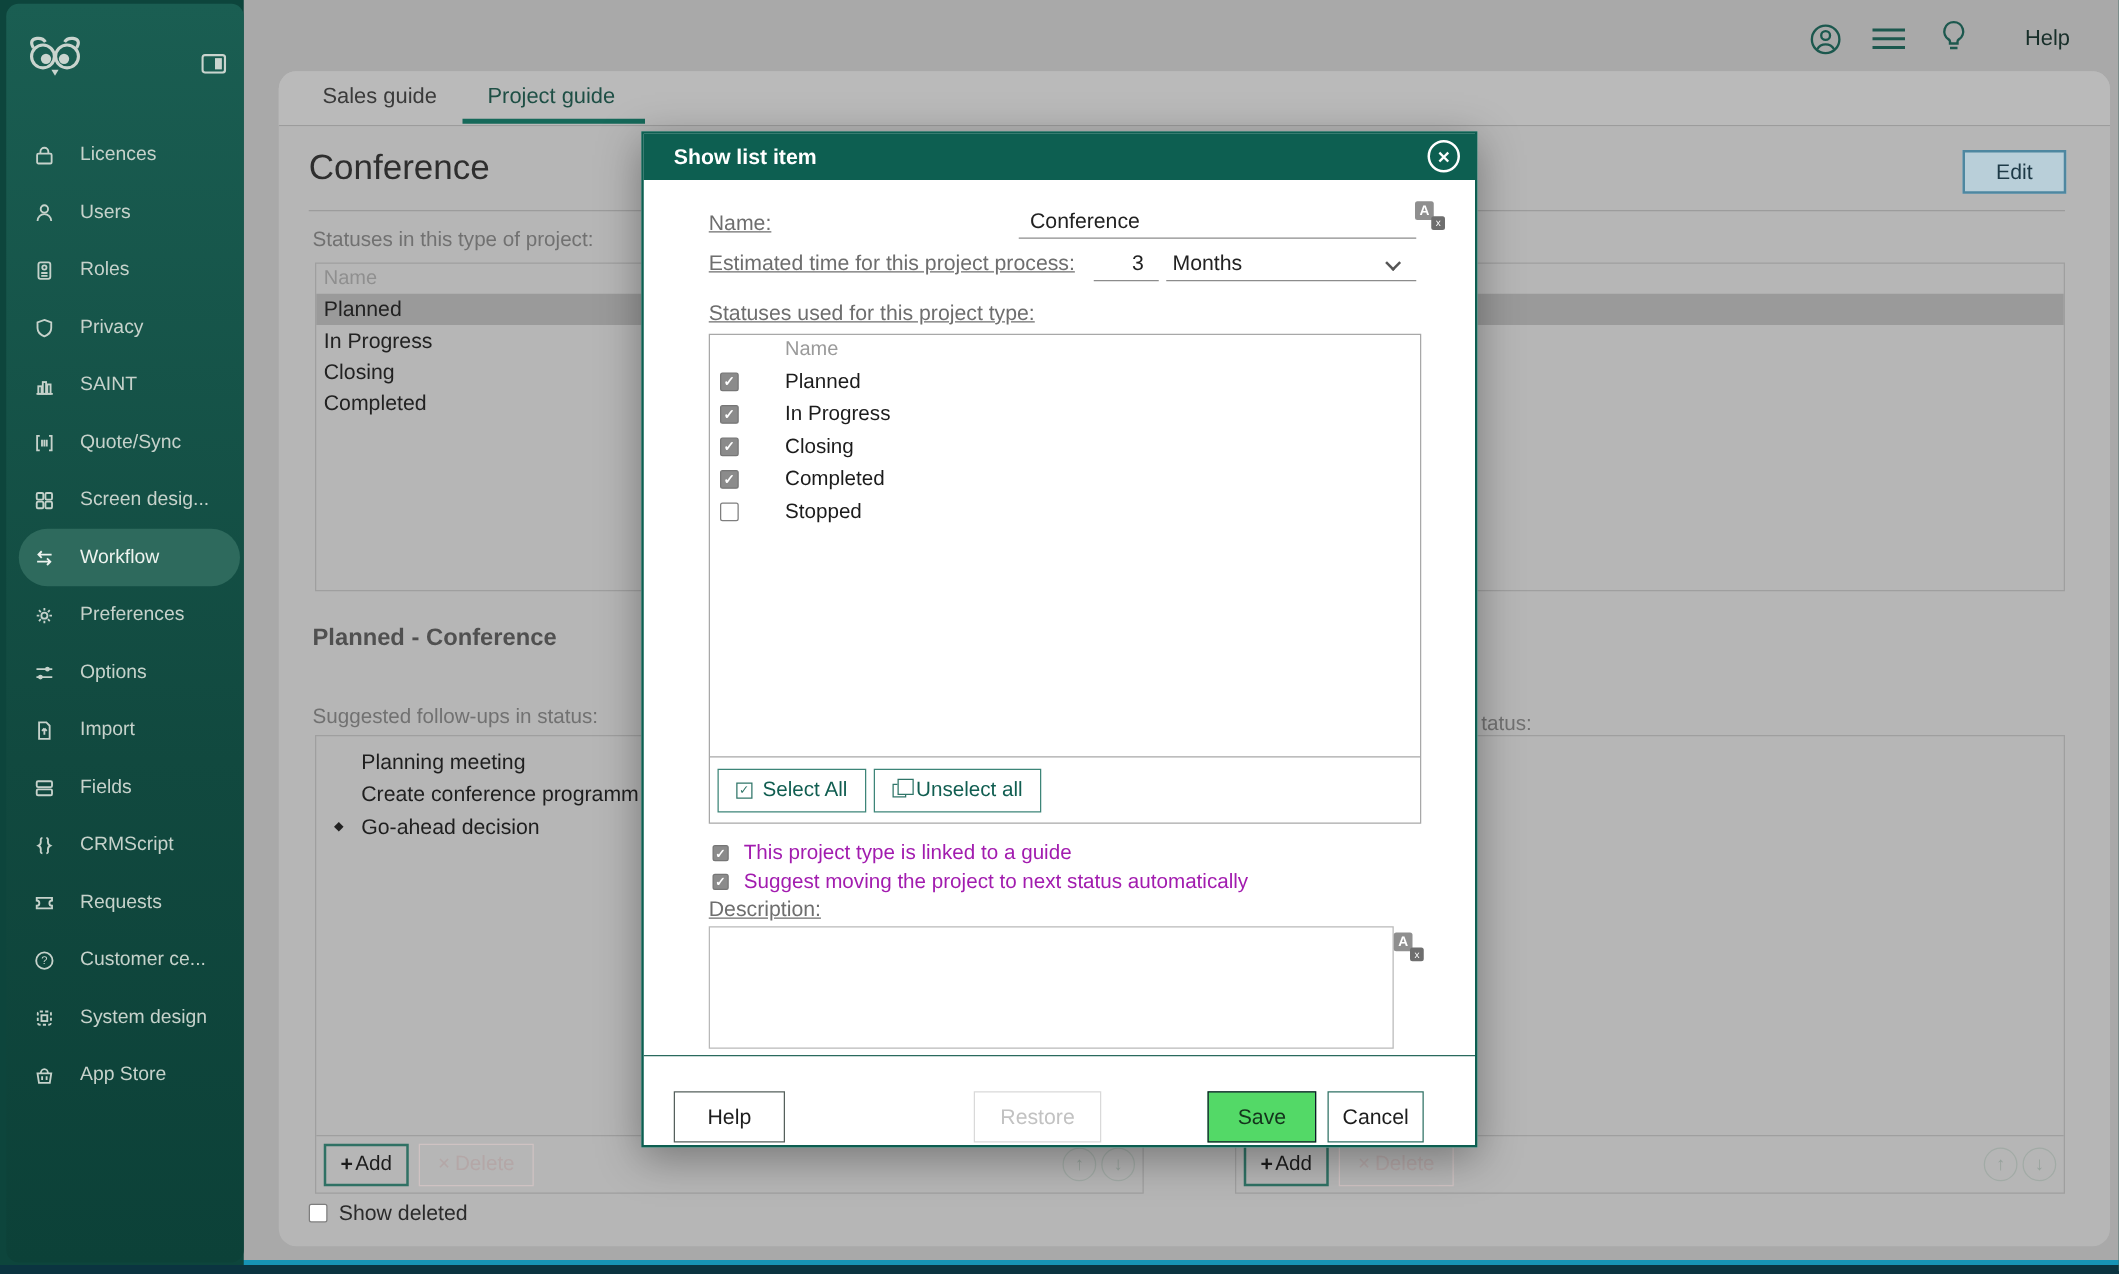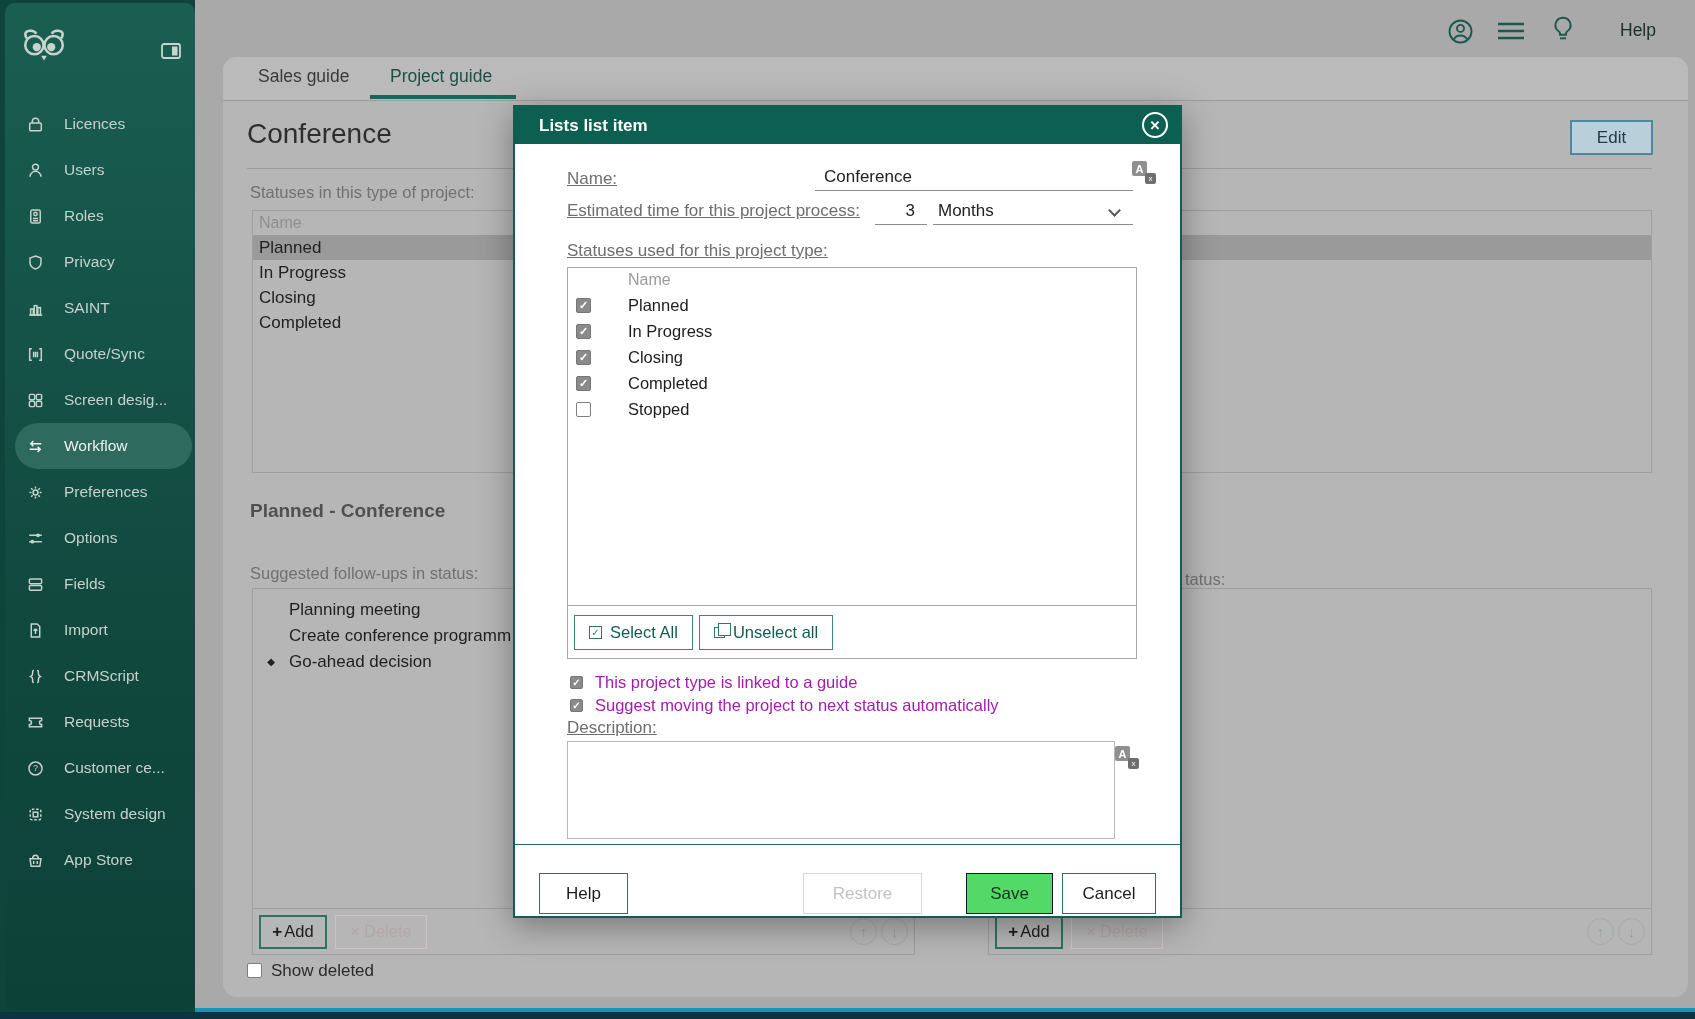--- a/index.html
+++ b/index.html
@@ -108,23 +108,23 @@
   .ico-unsel { position:relative; width:11px; height:11px; border:1.5px solid #2f7568; background:#fff; }
   .ico-unsel::after { content:""; position:absolute; left:3px; top:-5px; width:11px; height:11px;
     border:1.5px solid #2f7568; background:#fff; }
 
   .m-opt-label { position:absolute; font-size:16.5px; color:#a21caf;text-align:right; }
   #m-desc-area { position:absolute; left:52px; top:634px; width:548px; height:98px; border:1px solid #b9b9b9;
     background:#fff; resize:none; font-family:"Liberation Sans", sans-serif; font-size:15px; }
   #m-footer-sep { position:absolute; left:0; right:0; top:737px; height:1px; background:#2a6a5e; }
   .m-btn { position:absolute; top:766px; height:41px; font-size:17px; display:flex; align-items:center; justify-content:center; background:#fff; }
   #btn-help { left:24px; width:89px; border:1.6px solid #55605c; color:#1d1d1d; }
-  #btn-restore { left:288px; width:119px; border:1.4px solid #d9d9d9; color:#c2c2c2;text-align:center; }
+  #btn-restore { left:264px; width:102px; border:1.4px solid #d9d9d9; color:#c2c2c2;text-align:center; }
   #btn-save { left:451px; width:87px; border:1px solid #0f172a; background:#53d967; color:#14331c; }
-  #btn-cancel { left:547px; width:94px; border:1.6px solid #2f7164; color:#1d1d1d; }
+  #btn-cancel { left:547px; width:77px; border:1.6px solid #2f7164; color:#1d1d1d; }
 </style>
 </head>
 <body>
 
 <div id="app">
 
   <div id="main-bg"></div>
   <div id="card"></div>
   <div id="tab-strip"></div>
   <div id="bottom-accent"></div>
@@ -242,34 +242,34 @@
               <path d="M3 6h12M3 12h12"></path>
               <circle cx="11.3" cy="6" r="1.8" fill="currentColor" stroke="none"></circle>
               <circle cx="6" cy="12" r="1.8" fill="currentColor" stroke="none"></circle>
             </svg>
           </span>
           <span class="side-label">Options</span>
         </div>
         <div class="side-item">
           <span class="side-icon">
             <svg width="19" height="19" viewBox="0 0 18 18" fill="none" stroke="currentColor" stroke-width="1.4">
+              <path d="M5 2.8h5.5l2.5 2.5v9.9H5z"></path>
+              <path d="M9 12.2V7.4M9 7.4L7.2 9.2M9 7.4l1.8 1.8"></path>
+            </svg>
+          </span>
+          <span class="side-label">Import</span>
+        </div>
+        <div class="side-item">
+          <span class="side-icon">
+            <svg width="19" height="19" viewBox="0 0 18 18" fill="none" stroke="currentColor" stroke-width="1.4">
               <rect x="3.2" y="3.8" width="11.6" height="4.4" rx="1"></rect>
               <rect x="3.2" y="10" width="11.6" height="4.4" rx="1"></rect>
             </svg>
           </span>
           <span class="side-label">Fields</span>
-        </div>
-        <div class="side-item">
-          <span class="side-icon">
-            <svg width="19" height="19" viewBox="0 0 18 18" fill="none" stroke="currentColor" stroke-width="1.4">
-              <path d="M5 2.8h5.5l2.5 2.5v9.9H5z"></path>
-              <path d="M9 12.2V7.4M9 7.4L7.2 9.2M9 7.4l1.8 1.8"></path>
-            </svg>
-          </span>
-          <span class="side-label">Import</span>
         </div>
         <div class="side-item">
           <span class="side-icon">
             <svg width="19" height="19" viewBox="0 0 18 18" fill="none" stroke="currentColor" stroke-width="1.4">
               <path d="M7.5 3.2c-1.7 0-1.2 1.8-1.2 3 0 1.4-.5 2.2-1.8 2.8 1.3.6 1.8 1.4 1.8 2.8 0 1.2-.5 3 1.2 3"></path>
               <path d="M10.5 3.2c1.7 0 1.2 1.8 1.2 3 0 1.4.5 2.2 1.8 2.8-1.3.6-1.8 1.4-1.8 2.8 0 1.2.5 3-1.2 3"></path>
             </svg>
           </span>
           <span class="side-label">CRMScript</span>
         </div>
@@ -406,21 +406,21 @@
         <div class="circ">↓</div>
       </div>
     </div>
   </div>
 
   <span class="cbx" id="show-deleted-box"></span>
   <span id="show-deleted-label">Show deleted</span>
 
   <div id="modal">
     <div id="modal-header">
-      <span id="modal-title">Lists list item</span>
+      <span id="modal-title">Show list item</span>
       <span id="modal-close">✕</span>
     </div>
 
     <span class="m-label" style="left:52px; top:62px;">Name:</span>
     <div class="u-field" style="left:300px; top:58px; width:318px;">
       <span class="m-dark" style="padding-left:9px;">Conference</span>
     </div>
     <span class="tr-icon" style="left:617px; top:54px;">
       <span class="tr-a">A</span>
       <span class="tr-x">x</span>

